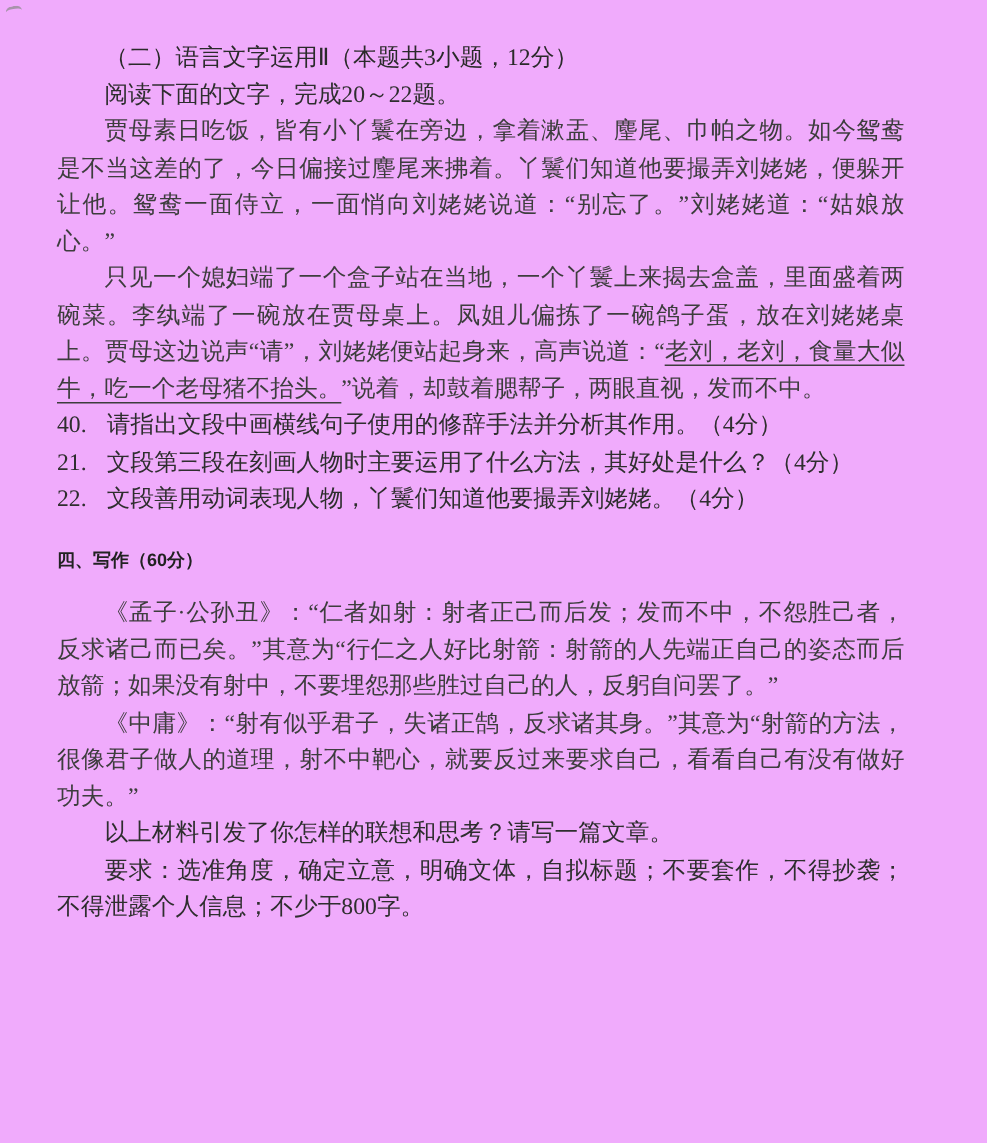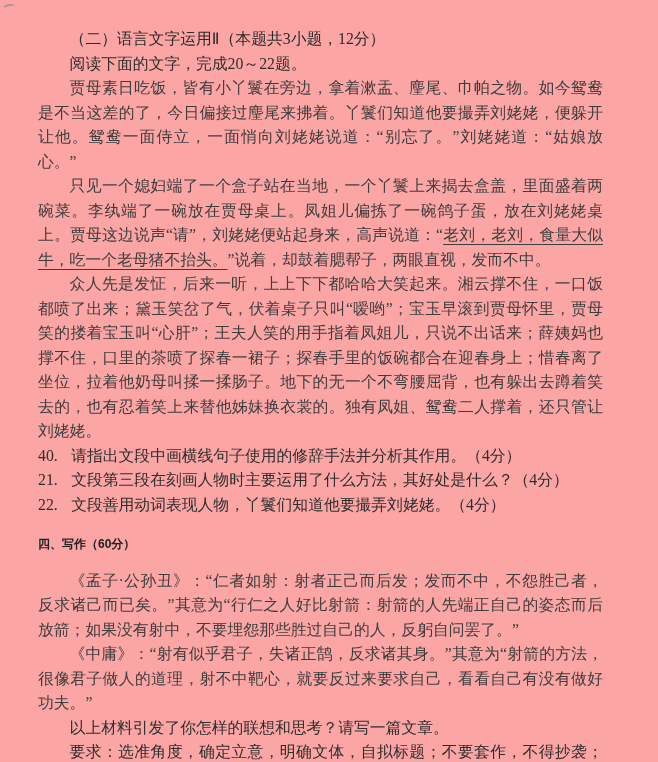--- a/index.html
+++ b/index.html
@@ -1,20 +1,20 @@
 <!DOCTYPE html>
 <html><head>
 <meta charset="utf-8">
 <style>
   html,body{margin:0;padding:0;background:#ffffff;}
   .page{
     position:relative;
     width:658px;height:762px;
     box-sizing:border-box;
-    background:#fca5a5;
+    background:#f0abfc;
     padding:27px 55px 0 38px;
     font-family:"Liberation Serif", serif;
     color:#2e2e2e;
     font-size:15.8px;
     line-height:24.5px;
     text-align:justify;
     overflow:hidden;
   }
   .page p{margin:0;}
   .indent{text-indent:2em;}
@@ -49,21 +49,20 @@
 <div class="page">
   <div class="artifact"></div>
 
   <p class="indent sec-header">（二）语言文字运用Ⅱ（本题共3小题，12分）</p>
   <p class="indent">阅读下面的文字，完成20～22题。</p>
 
   <p class="indent kai">贾母素日吃饭，皆有小丫鬟在旁边，拿着漱盂、麈尾、巾帕之物。如今鸳鸯是不当这差的了，今日偏接过麈尾来拂着。丫鬟们知道他要撮弄刘姥姥，便躲开让他。鸳鸯一面侍立，一面悄向刘姥姥说道：“别忘了。”刘姥姥道：“姑娘放心。”</p>
 
   <p class="indent kai"><span>只见一个媳妇端了一个盒子站在当地，一个丫鬟上来揭去盒盖，里面盛着两碗菜。李纨端了一碗放在贾母桌上。凤姐儿偏拣了一碗鸽子蛋，放在刘姥姥桌上。贾母这边说声“请”，刘姥姥便站起身来，高声说道：“</span><span class="ul">老刘，老刘，食量大似牛，吃一个老母猪不抬头。</span><span>”说着，却鼓着腮帮子，两眼直视，发而不中。</span></p>
 
-  <p class="indent kai">众人先是发怔，后来一听，上上下下都哈哈大笑起来。湘云撑不住，一口饭都喷了出来；黛玉笑岔了气，伏着桌子只叫“嗳哟”；宝玉早滚到贾母怀里，贾母笑的搂着宝玉叫“心肝”；王夫人笑的用手指着凤姐儿，只说不出话来；薛姨妈也撑不住，口里的茶喷了探春一裙子；探春手里的饭碗都合在迎春身上；惜春离了坐位，拉着他奶母叫揉一揉肠子。地下的无一个不弯腰屈背，也有躲出去蹲着笑去的，也有忍着笑上来替他姊妹换衣裳的。独有凤姐、鸳鸯二人撑着，还只管让刘姥姥。</p>
 
   <p class="q"><span class="qnum">40.</span><span>请指出文段中画横线句子使用的修辞手法并分析其作用。（4分）</span></p>
 
   <p class="q"><span class="qnum">21.</span><span>文段第三段在刻画人物时主要运用了什么方法，其好处是什么？（4分）</span></p>
 
   <p class="q"><span class="qnum">22.</span><span>文段善用动词表现人物，丫鬟们知道他要撮弄刘姥姥。（4分）</span></p>
 
   <p class="sec4-header">四、写作（60分）</p>
 
 

